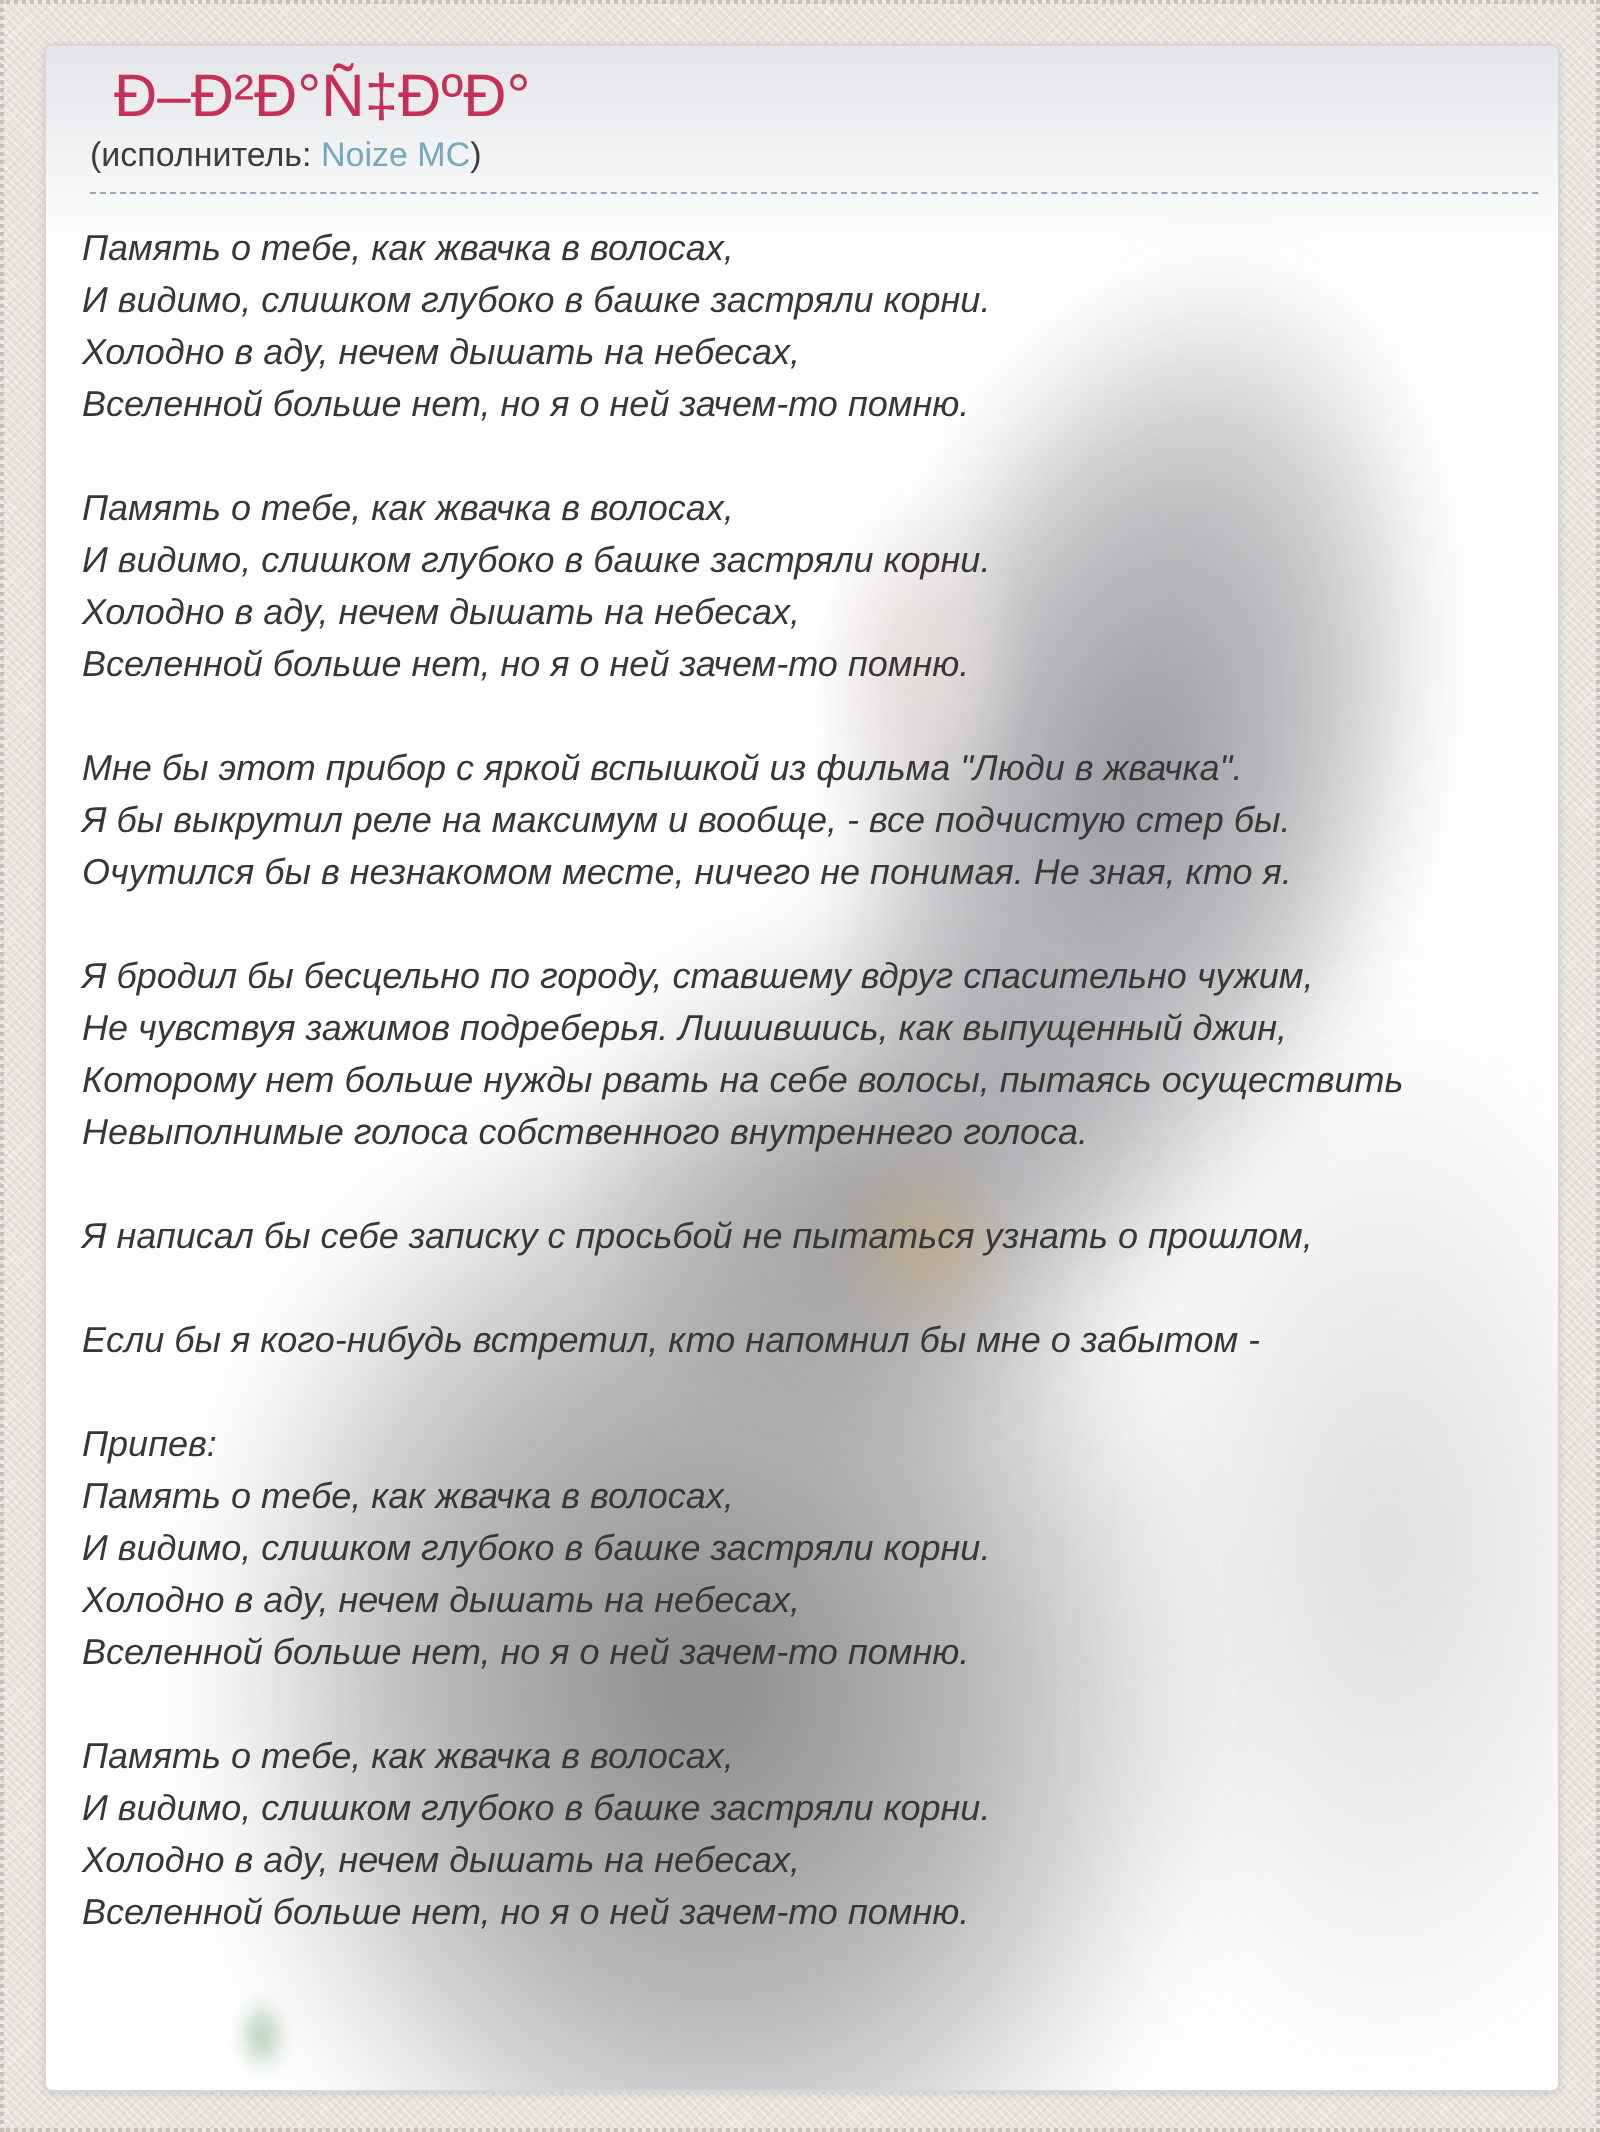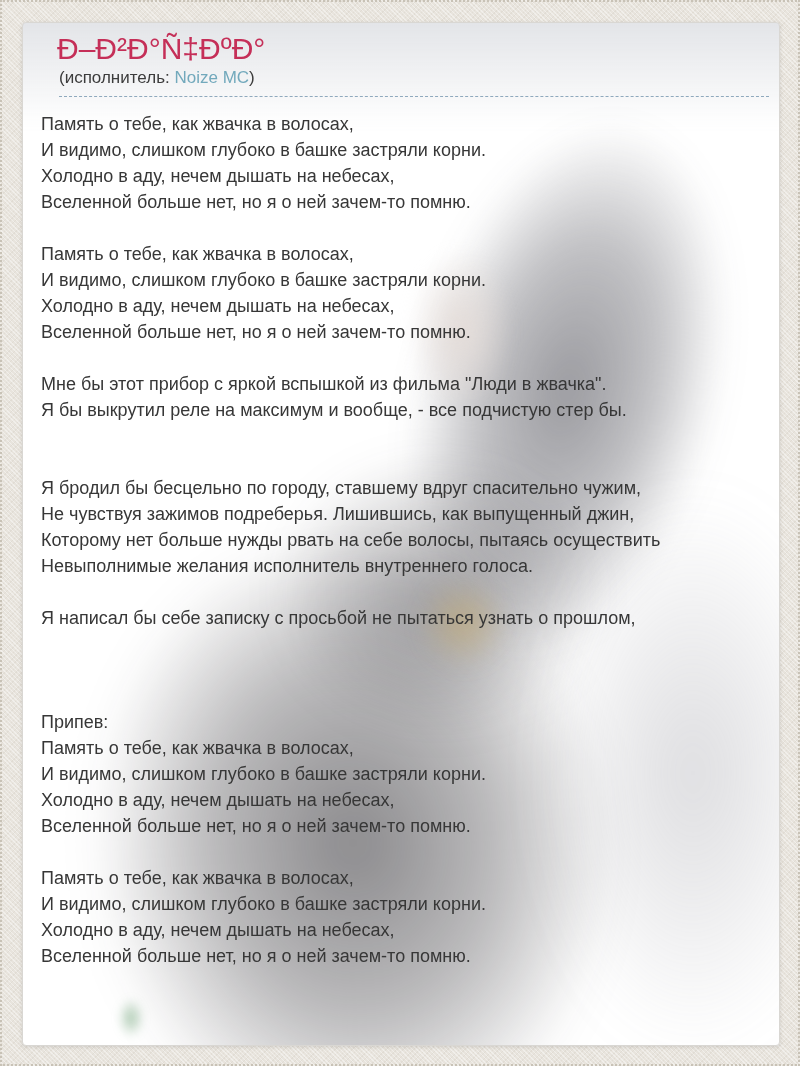--- a/index.html
+++ b/index.html
@@ -55,28 +55,28 @@
     background:radial-gradient(closest-side, rgba(90,150,100,.5), rgba(90,150,100,0));
     filter:blur(4px); }
   
   .content { position:relative; z-index:2; padding:6px 18px 0 18px; }
   .song-title {
     margin:2px 0 0 16px;
     font-size:30px; line-height:36px; font-weight:400;
     color:#c52f58;
   }
   .subtitle {
-    margin:0 0 0 18px; padding-bottom:7px;
+    margin:0 0 0 4px; padding-bottom:7px;
     font-size:17px; line-height:22px;
     color:#3c3c3c;
     border-bottom:1px dashed #8fa9bd;
     margin-right:-8px;
   }
   .artist-link { color:#72a9bc; text-decoration:none; cursor:pointer; }
-  .lyrics { margin-top:14px; font-size:18px; line-height:26px; color:#373737; }
+  .lyrics { margin-top:14px; font-size:18px; line-height:26px; color:#373737;font-style:italic; }
   .stanza { margin:0 0 26px 0; }
 </style>
 </head>
 <body>
 
 <div class="page">
   <div class="card">
 
     <div class="photo">
       <div class="ph-topband"></div>
@@ -105,34 +105,34 @@
         <p class="stanza">
           <span>Память о тебе, как жвачка в волосах,</span><br>
           <span>И видимо, слишком глубоко в башке застряли корни.</span><br>
           <span>Холодно в аду, нечем дышать на небесах,</span><br>
           <span>Вселенной больше нет, но я о ней зачем-то помню.</span>
         </p>
 
         <p class="stanza">
           <span>Мне бы этот прибор с яркой вспышкой из фильма "Люди в жвачка".</span><br>
           <span>Я бы выкрутил реле на максимум и вообще, - все подчистую стер бы.</span><br>
-          <br>
+          <span>Очутился бы в незнакомом месте, ничего не понимая. Не зная, кто я.</span><br>
         </p>
 
         <p class="stanza">
           <span>Я бродил бы бесцельно по городу, ставшему вдруг спасительно чужим,</span><br>
           <span>Не чувствуя зажимов подреберья. Лишившись, как выпущенный джин,</span><br>
           <span>Которому нет больше нужды рвать на себе волосы, пытаясь осуществить</span><br>
-          <span>Невыполнимые желания исполнитель внутреннего голоса.</span>
+          <span>Невыполнимые голоса собственного внутреннего голоса.</span>
         </p>
 
         <p class="stanza">
           <span>Я написал бы себе записку с просьбой не пытаться узнать о прошлом,</span><br>
           <br>
-          <br>
+          <span>Если бы я кого-нибудь встретил, кто напомнил бы мне о забытом -</span><br>
         </p>
 
         <p class="stanza">
           <span>Припев:</span><br>
           <span>Память о тебе, как жвачка в волосах,</span><br>
           <span>И видимо, слишком глубоко в башке застряли корни.</span><br>
           <span>Холодно в аду, нечем дышать на небесах,</span><br>
           <span>Вселенной больше нет, но я о ней зачем-то помню.</span>
         </p>
 

